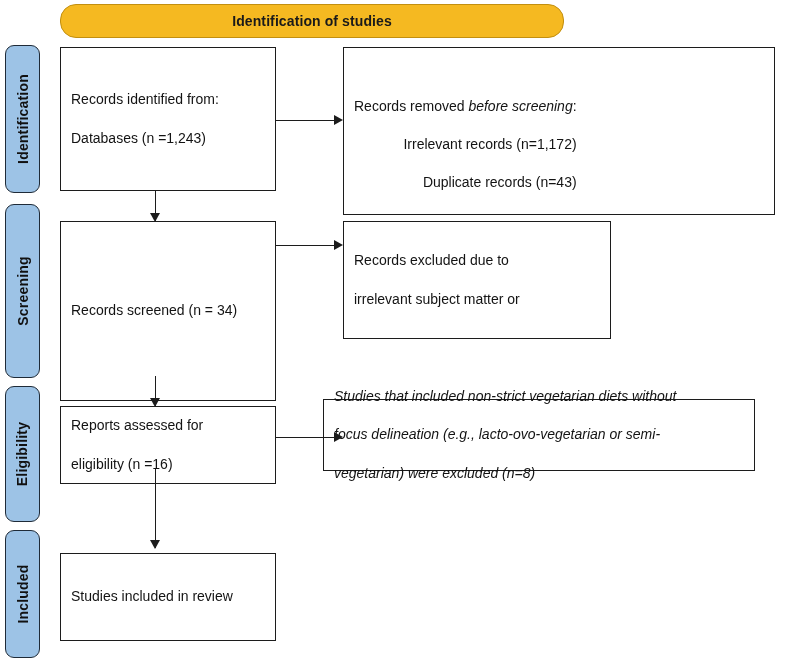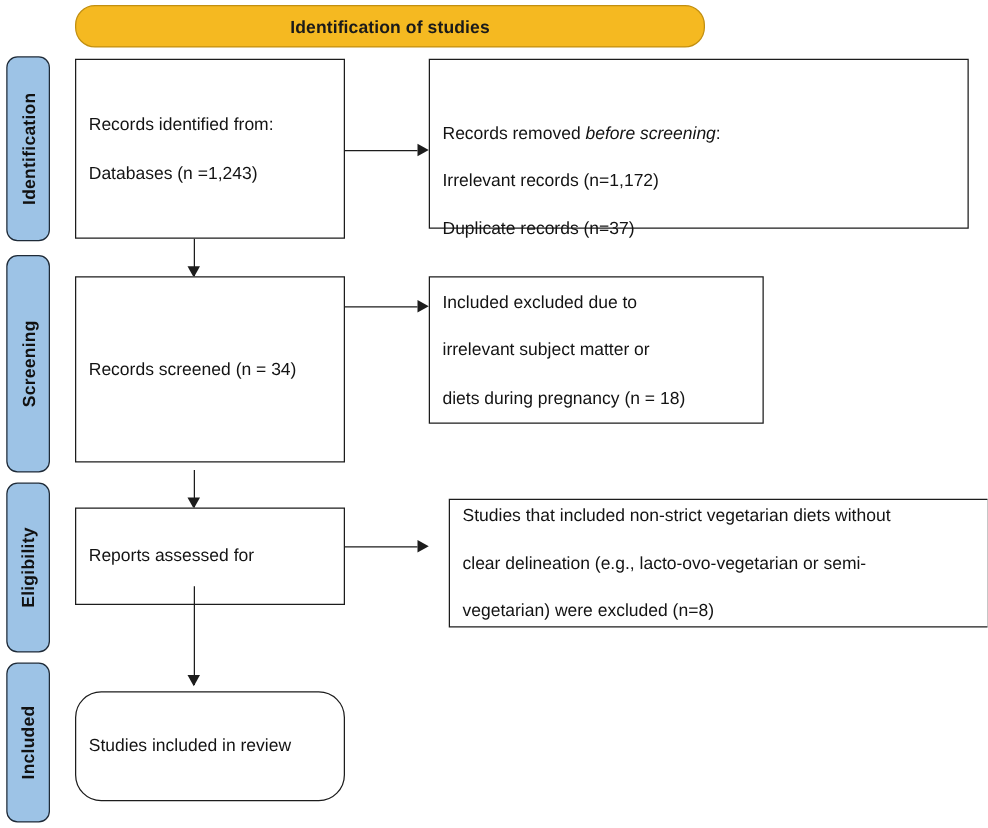--- a/index.html
+++ b/index.html
@@ -115,73 +115,73 @@
     <span>Included</span>
   </div>
 
   <div class="box vcenter" style="left:60px;top:47px;width:216px;height:144px;">
     <div class="txt">
       <div>Records identified from:</div>
       <div>    Databases (n =1,243)</div>
     </div>
   </div>
 
-  <div class="box vtop" style="left:343px;top:47px;width:432px;height:136px;">
+  <div class="box vtop" style="left:343px;top:47px;width:432px;height:168px;text-align:right;">
     <div class="txt">
       <div><span>Records removed </span><span class="ital">before screening</span><span>:</span></div>
       <div>Irrelevant records (n=1,172)</div>
-      <div>     Duplicate records (n=37)</div>
+      <div>     Duplicate records (n=43)</div>
     </div>
   </div>
 
   <div class="hline" style="left:276px;top:120px;width:58px;"></div>
   <div class="arrow-right" style="left:334px;top:115px;"></div>
 
   <div class="vline" style="left:155px;top:191px;height:31px;"></div>
   <div class="arrow-down" style="left:150px;top:213px;"></div>
 
-  <div class="box vcenter" style="left:60px;top:221px;width:216px;height:149px;">
+  <div class="box vcenter" style="left:60px;top:221px;width:216px;height:180px;">
     <div class="txt">
       <div>Records screened (n = 34)</div>
     </div>
   </div>
 
   <div class="box vcenter" style="left:343px;top:221px;width:268px;height:118px;">
     <div class="txt">
-      <div>Included excluded due to</div>
+      <div>Records excluded due to</div>
       <div>irrelevant subject matter or</div>
-      <div>diets during pregnancy (n = 18)</div>
     </div>
   </div>
 
   <div class="hline" style="left:276px;top:245px;width:58px;"></div>
   <div class="arrow-right" style="left:334px;top:240px;"></div>
 
   <div class="vline" style="left:155px;top:376px;height:31px;"></div>
   <div class="arrow-down" style="left:150px;top:398px;"></div>
 
   <div class="box vcenter" style="left:60px;top:406px;width:216px;height:78px;">
     <div class="txt">
       <div>Reports assessed for</div>
+      <div>eligibility (n =16)</div>
     </div>
   </div>
 
-  <div class="box vcenter" style="left:359px;top:399px;width:432px;height:103px;">
+  <div class="box vcenter" style="left:323px;top:399px;width:432px;height:72px;font-style:italic;">
     <div class="txt">
       <div>Studies that included non-strict vegetarian diets without</div>
-      <div>clear delineation (e.g., lacto-ovo-vegetarian or semi-</div>
+      <div>focus delineation (e.g., lacto-ovo-vegetarian or semi-</div>
       <div>vegetarian) were excluded (n=8)</div>
     </div>
   </div>
 
   <div class="hline" style="left:276px;top:437px;width:58px;"></div>
   <div class="arrow-right" style="left:334px;top:432px;"></div>
 
   <div class="vline" style="left:155px;top:469px;height:79px;"></div>
   <div class="arrow-down" style="left:150px;top:540px;"></div>
 
-  <div class="box vcenter" style="left:60px;top:553px;width:216px;height:88px;border-radius:21px;">
+  <div class="box vcenter" style="left:60px;top:553px;width:216px;height:88px;">
     <div class="txt">
       <div>Studies included in review</div>
     </div>
   </div>
 
 </div>
 
 </body></html>

